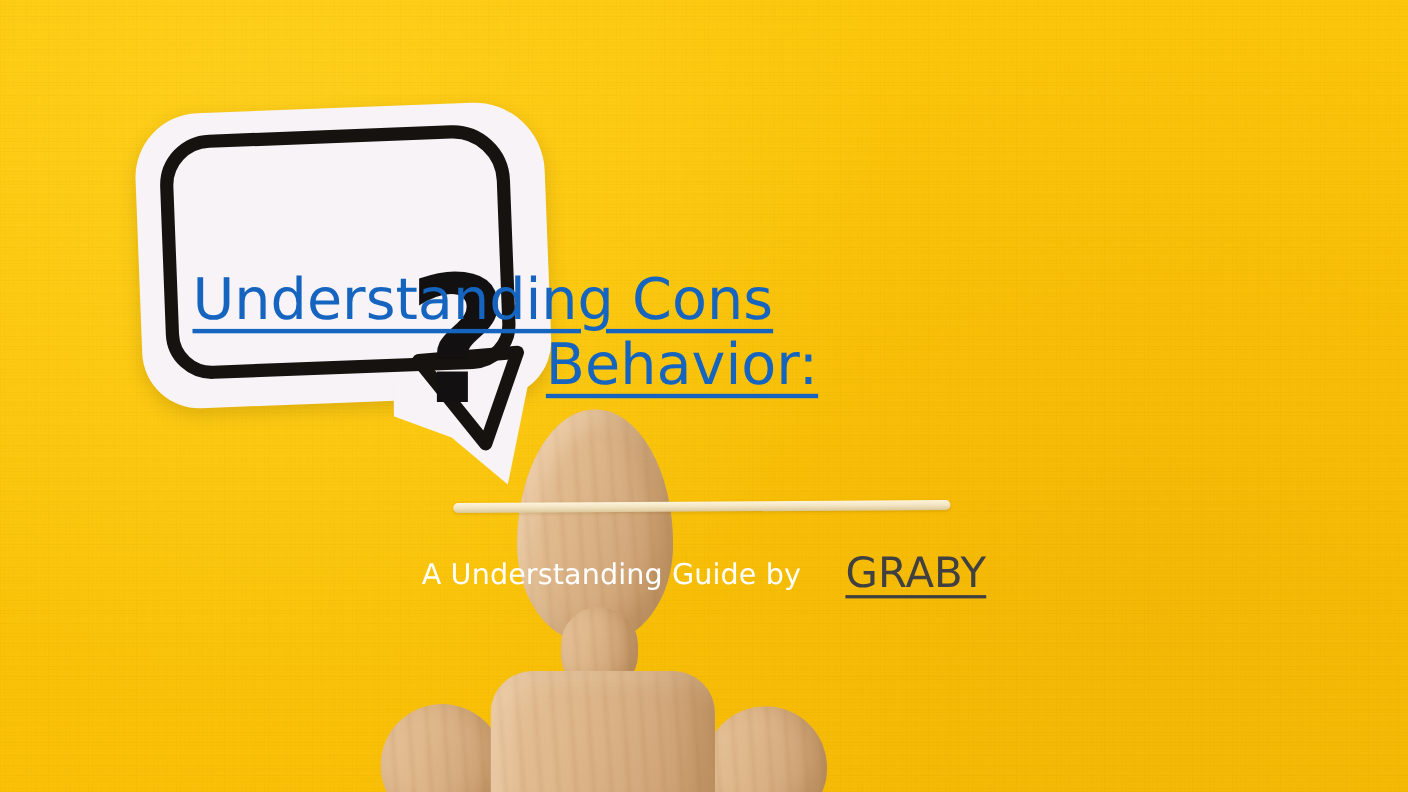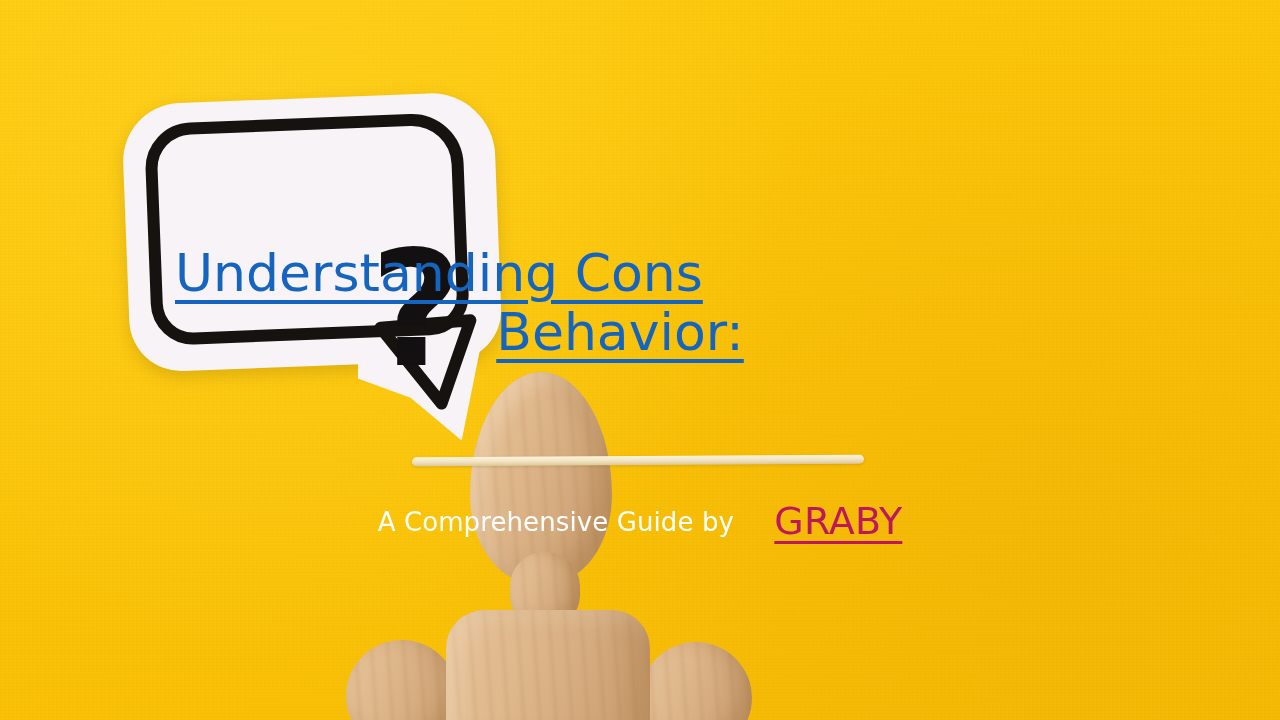--- a/index.html
+++ b/index.html
@@ -213,21 +213,21 @@
     margin: 0;
     font-family: "DejaVu Sans", sans-serif;
     font-size: 26px;
     font-weight: 400;
     line-height: 1.15;
     color: #ffffff;
     text-align: center;
     letter-spacing: 0.1px;
   }
   .deck-subtitle .brand-link {
-    color: #be185d;
+    color: #404040;
     text-decoration: underline;
     text-decoration-thickness: 3px;
     text-underline-offset: 7px;
     font-size: 38px;
     cursor: pointer;
     vertical-align: -3px;
     margin-left: 32px;
   }
 </style>
 </head>
@@ -261,18 +261,18 @@
   <div class="pointer-stick"></div>
 
   <div class="text-layer">
 
     <h1 class="deck-title">
       <span class="title-lead">Understanding Cons</span>
       <span class="title-tail">Behavior:</span>
     </h1>
 
     <p class="deck-subtitle">
-      <span>A Comprehensive Guide by </span><span class="brand-link">GRABY</span>
+      <span>A Understanding Guide by </span><span class="brand-link">GRABY</span>
     </p>
 
   </div>
 
 </div>
 
 </body></html>

